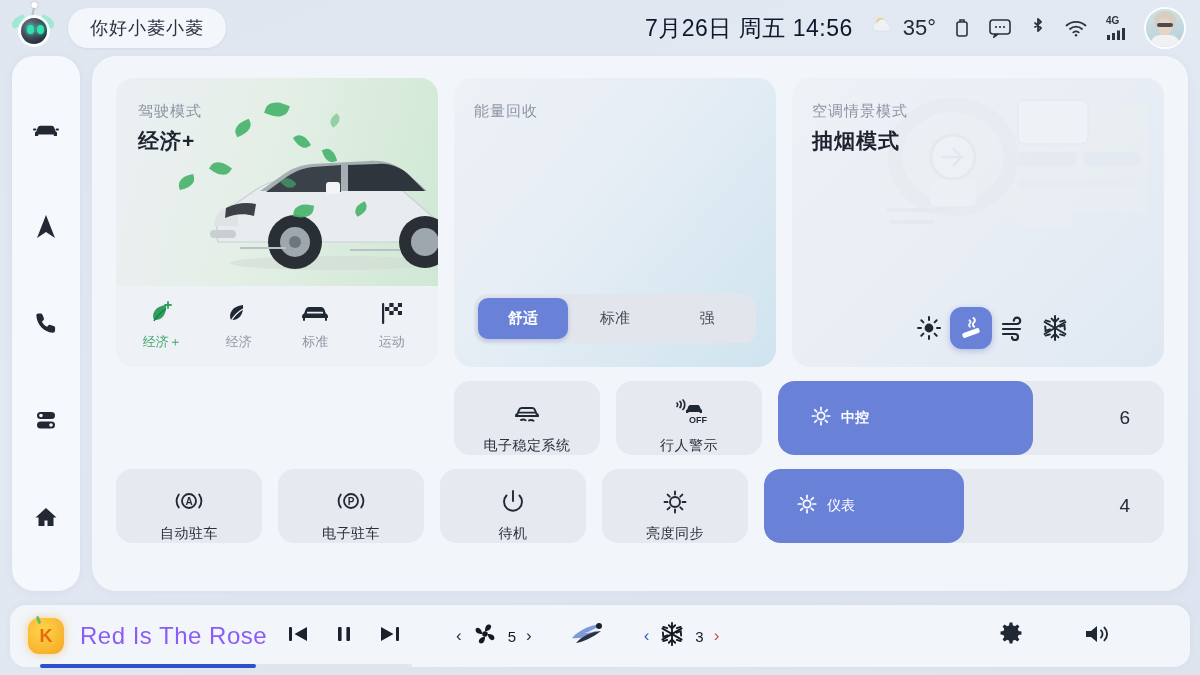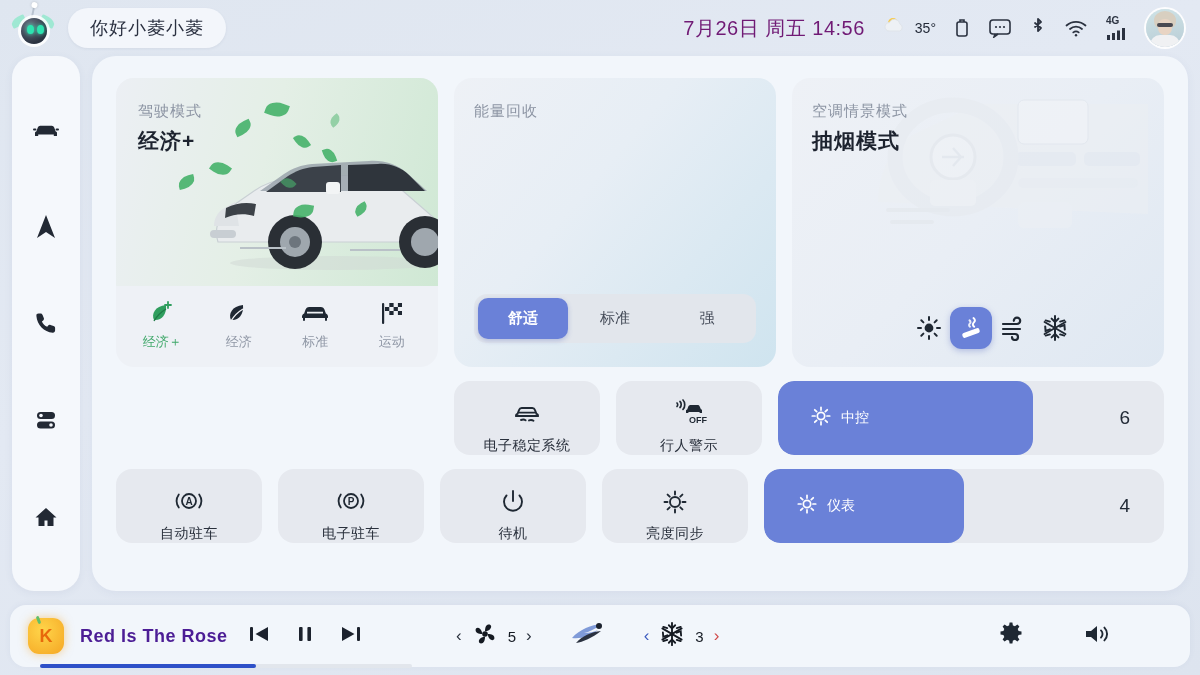--- a/index.html
+++ b/index.html
@@ -30,23 +30,23 @@
   .orb-ant { position:absolute; left:22px; top:1px; width:2px; height:12px; background:#b9c3d0;
     transform:rotate(12deg); }
   .orb-ant::after{ content:""; position:absolute; left:-2px; top:-4px; width:6px; height:6px;
     border-radius:50%; background:#fff; box-shadow:0 0 3px rgba(0,0,0,.18); }
 
   .greeting-pill {
     margin-left:12px; background:#f3f6fb; border-radius:20px; padding:8px 22px;
     font-size:18px; color:#2a3040; letter-spacing:1px; box-shadow:0 1px 3px rgba(60,80,120,.08);
   }
   .status-right { margin-left:auto; display:flex; align-items:center; gap:18px; }
-  .status-datetime { font-size:20px; color:#701a75; letter-spacing:.5px; white-space:nowrap; }
+  .status-datetime { font-size:23px; color:#0f172a; letter-spacing:.5px; white-space:nowrap; }
   .weather { display:flex; align-items:center; gap:4px; }
-  .weather-temp { font-size:14px; color:#232a38; }
+  .weather-temp { font-size:22px; color:#232a38; }
   .sysicon { color:#2b3240; display:flex; align-items:center; }
   .signal-wrap { position:relative; display:flex; flex-direction:column; align-items:flex-start; }
   .signal-4g { font-size:10px; font-weight:bold; line-height:1; margin-bottom:1px; color:#2b3240; }
   .avatar {
     width:38px; height:38px; border-radius:50%; overflow:hidden; position:relative;
     background:linear-gradient(170deg,#cfe3e6,#b9cdd6);
     box-shadow:0 0 0 2px rgba(255,255,255,.9);
   }
   .avatar .hair { position:absolute; left:8px; top:2px; width:22px; height:18px;
     border-radius:50% 50% 40% 40%; background:#d8cfc0; }
@@ -155,21 +155,21 @@
   .media { display:flex; align-items:center; gap:16px; padding-left:18px; width:420px; position:relative; }
   .album {
     width:36px; height:36px; border-radius:11px;
     background:radial-gradient(circle at 40% 35%,#ffd54a,#f5a623);
     display:flex; align-items:center; justify-content:center;
     box-shadow:0 0 10px rgba(245,166,35,.5);
     font-weight:bold; color:#e8690b; font-size:18px; position:relative;
   }
   .album .stem { position:absolute; left:9px; top:-2px; width:3px; height:8px; background:#5fbf6a;
     border-radius:2px; transform:rotate(-20deg); }
-  .track { font-size:18px; font-weight:bold; letter-spacing:.5px; color:#4c1d95; white-space:nowrap; }
+  .track { font-size:24px; font-weight:normal; letter-spacing:.5px; color:#8b5cf6; white-space:nowrap; }
   .mctrls { display:flex; align-items:center; gap:26px; margin-left:4px; color:#1c222d; }
   .progress { position:absolute; left:30px; bottom:-14px; width:372px; height:4px;
     background:#e2e6ec; border-radius:2px; }
   .progress-fill { height:100%; background:#2e50c8; border-radius:2px; }
 
   .climate { display:flex; align-items:center; gap:34px; margin-left:26px; }
   .stepper { display:flex; align-items:center; gap:10px; color:#151a22; }
   .chev { font-size:17px; color:#2a313d; }
   .chev.blue { color:#3c5bbf; } .chev.red { color:#d04a4a; }
   .step-val { font-size:15px; color:#151a22; }
@@ -462,21 +462,21 @@
               <path d="M16 2c2.3 2.2 2.3 7.2 0 9.4"></path>
             </g>
             <path d="M19 13a1.3 1.3 0 0 1 1.2-1.6l1.1-2.9A2.1 2.1 0 0 1 23.3 7h7.4a2.1 2.1 0 0 1 2 1.4l1.2 2.9A1.3 1.3 0 0 1 35 13v2h-2.4v-1H21.4v1H19z" fill="#1f2833"></path>
             <text x="22" y="24.5" font-family="Liberation Sans, sans-serif" font-size="9" font-weight="bold" fill="#1f2833">OFF</text>
           </svg>
         </span>
         <span class="tile-tx">行人警示</span>
       </div>
 
       <div class="slider">
-        <div class="slider-fill" style="width:66%;">
+        <div class="slider-fill" style="width:66%;font-weight:bold;">
           <span>
             <svg width="22" height="22" viewBox="0 0 24 24" fill="none" stroke="currentColor" stroke-width="1.9" stroke-linecap="round">
               <circle cx="12" cy="12" r="4"></circle>
               <path d="M12 2.5v3M12 18.5v3M2.5 12h3M18.5 12h3M5.2 5.2l2.1 2.1M16.7 16.7l2.1 2.1M18.8 5.2l-2.1 2.1M7.3 16.7l-2.1 2.1"></path>
             </svg>
           </span>
           <span class="slider-name">中控</span>
         </div>
         <span class="slider-val">6</span>
       </div>

